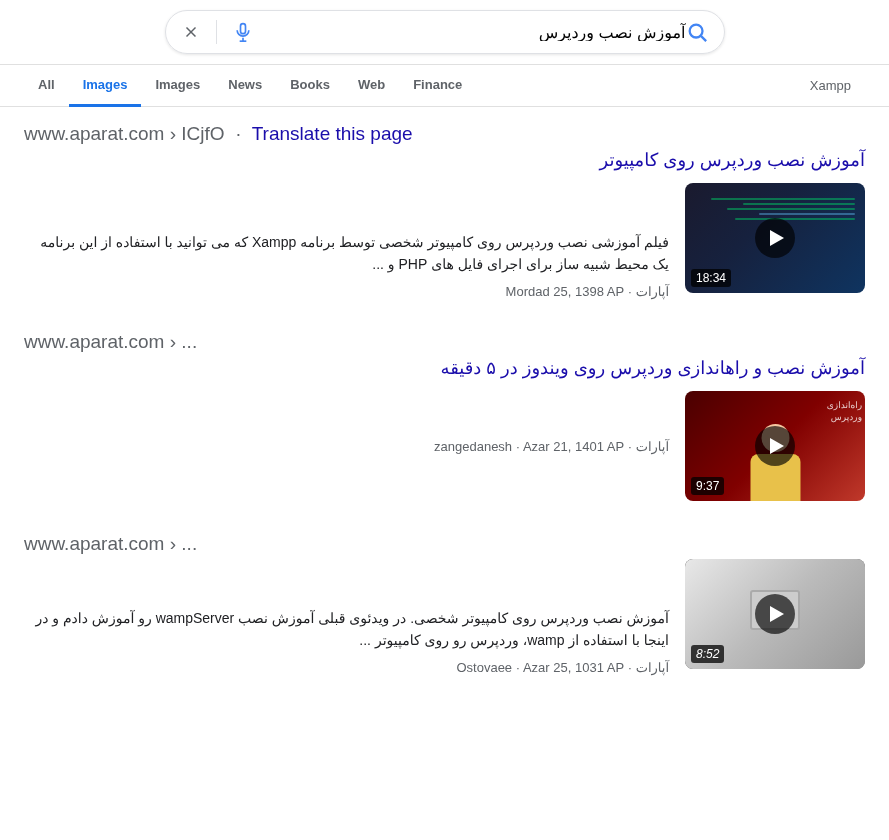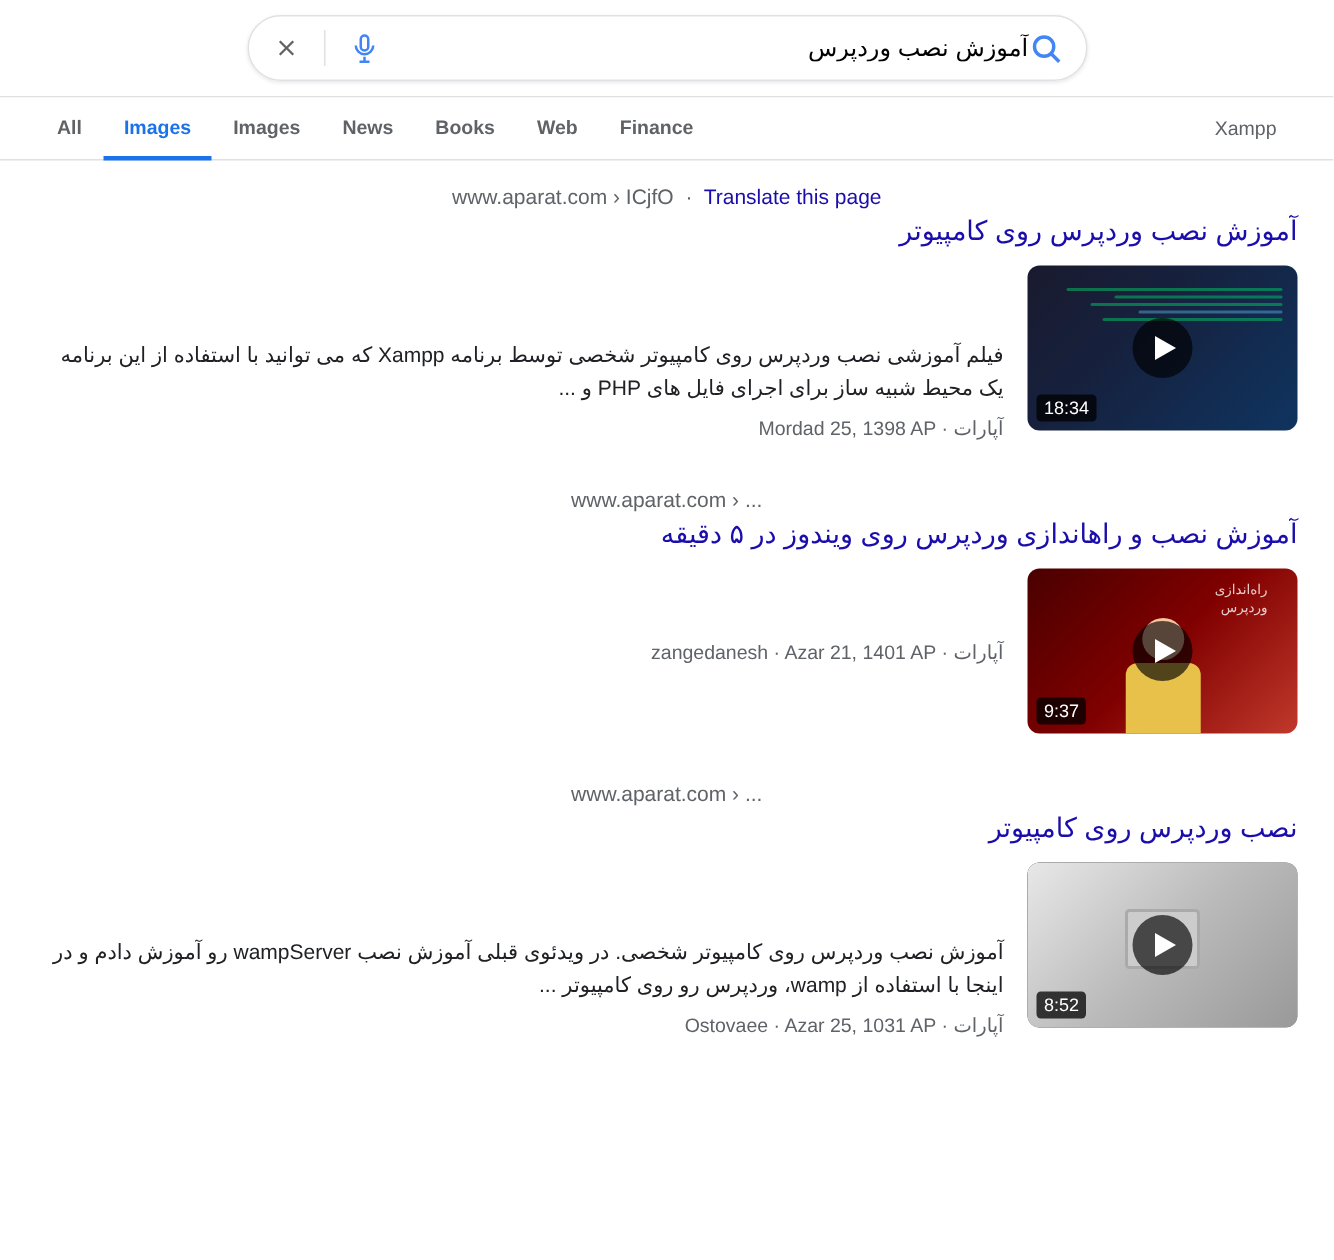--- a/index.html
+++ b/index.html
@@ -98,25 +98,24 @@
     .results-container {
       padding: 16px 24px;
       max-width: 889px;
     }
 
     .result-card {
       margin-bottom: 32px;
     }
 
     .result-source {
-      font-size: 14px;
+      font-size: 19px;
       color: #5f6368;
       margin-bottom: 4px;
       direction: ltr;
-      text-align: center;
     }
 
     .result-title {
       font-size: 18px;
       color: #1a0dab;
       cursor: pointer;
       text-decoration: none;
       display: block;
       margin-bottom: 12px;
       direction: rtl;
@@ -141,20 +140,21 @@
     }
 
     .video-thumb-1 {
       background: linear-gradient(135deg, #1a1a2e 0%, #16213e 40%, #0f3460 100%);
     }
     .video-thumb-2 {
       background: linear-gradient(135deg, #4a0000 0%, #800000 50%, #c0392b 100%);
     }
     .video-thumb-3 {
       background: linear-gradient(135deg, #2c2c2c 0%, #555 50%, #888 100%);
+      font-style: italic;
     }
 
     .thumb-overlay {
       position: absolute;
       inset: 0;
       display: flex;
       align-items: center;
       justify-content: center;
     }
     .play-btn {
@@ -298,39 +298,38 @@
       <span>www.aparat.com › ...</span>
     </div>
     <a class="result-title">آموزش نصب و راهاندازی وردپرس روی ویندوز در ۵ دقیقه</a>
     <div class="result-body">
       <div class="video-thumb video-thumb-2">
 
         <div style="position:absolute; bottom:0; left:50%; transform:translateX(-50%); width:65px; height:85px;">
           <div style="width:28px; height:28px; background:#f5c6a0; border-radius:50%; margin: 8px auto 0;"></div>
           <div style="width:50px; height:55px; background:#e8c14a; border-radius:8px 8px 0 0; margin: 2px auto 0;"></div>
         </div>
-        <div style="position:absolute; top:8px; right:20px; color:rgba(255,255,255,0.8); font-size:9px; direction:rtl; text-align:right; line-height:1.4;">راه‌اندازی<br>وردپرس</div>
+        <div style="position:absolute; top:8px; right:3px; color:rgba(255,255,255,0.8); font-size:9px; direction:rtl; text-align:right; line-height:1.4;">راه‌اندازی<br>وردپرس</div>
         <div class="thumb-overlay">
           <div class="play-btn">
             <div class="play-triangle"></div>
           </div>
         </div>
         <span class="duration-badge">9:37</span>
       </div>
       <div class="result-desc">
         <div class="result-meta">آپارات · zangedanesh · Azar 21, 1401 AP</div>
       </div>
     </div>
   </div>
 
   <div class="result-card">
     <div class="result-source">
       <span>www.aparat.com › ...</span>
     </div>
-    <a class="result-title">نصب وردپرس روی کامپیوتر</a>
     <div class="result-body">
       <div class="video-thumb video-thumb-3">
         <div style="position:absolute; inset:0; background: linear-gradient(135deg, #e8e8e8 0%, #bbb 50%, #999 100%);"></div>
         <div style="position:absolute; top:50%; left:50%; transform:translate(-50%,-60%); width:50px; height:40px; background:#ccc; border:2px solid #aaa; border-radius:3px;"></div>
         <div class="thumb-overlay">
           <div class="play-btn">
             <div class="play-triangle"></div>
           </div>
         </div>
         <span class="duration-badge">8:52</span>

